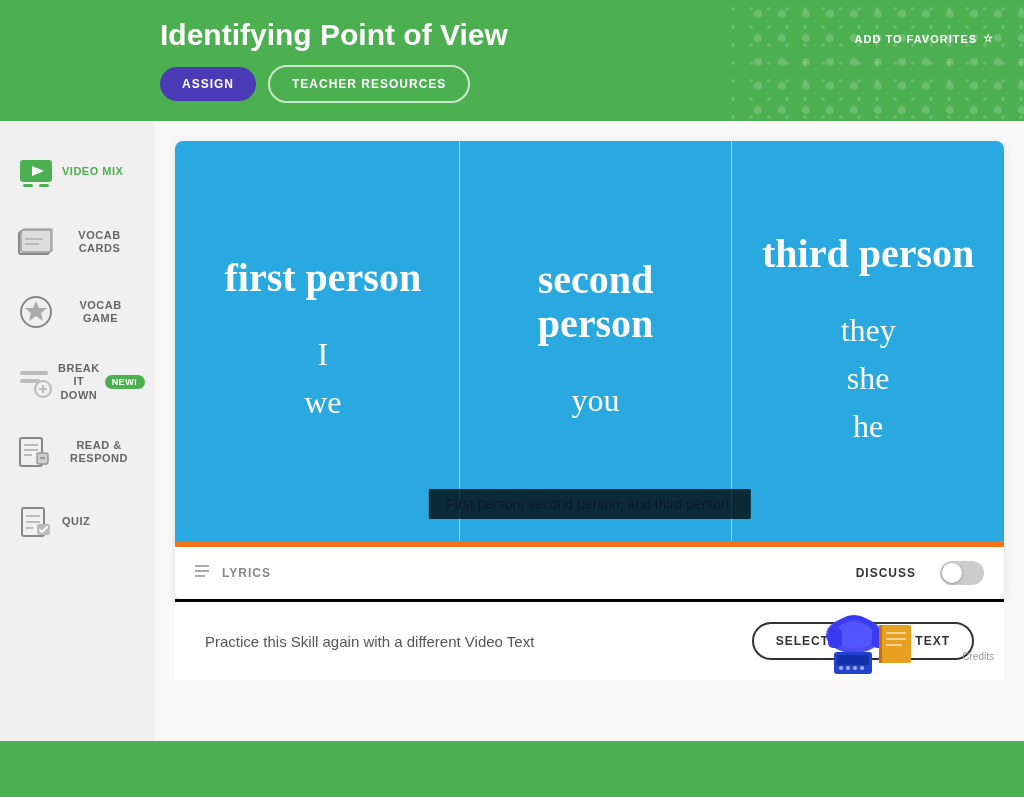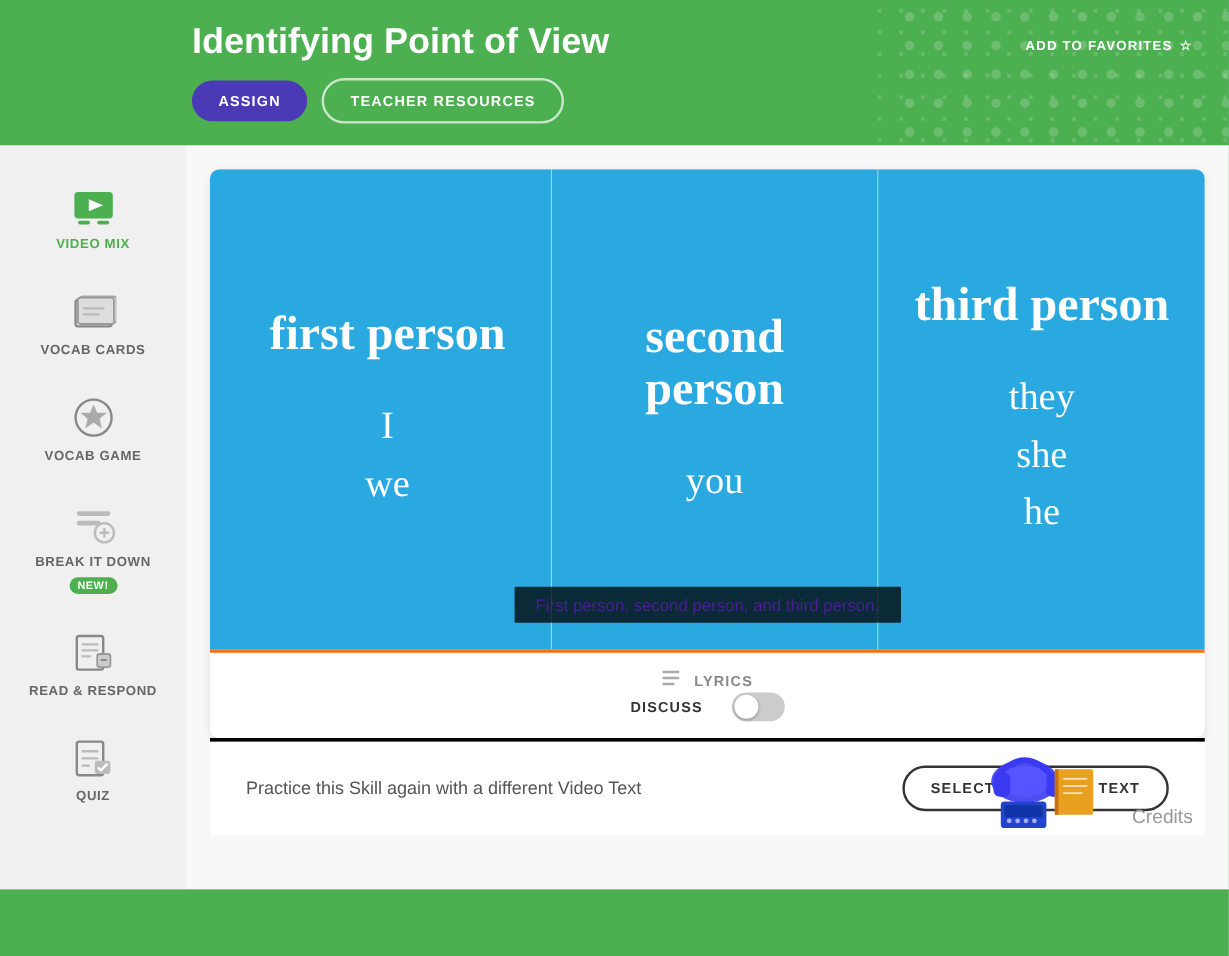--- a/index.html
+++ b/index.html
@@ -100,21 +100,21 @@
       background: #f0f0f0;
       padding: 20px 0;
       display: flex;
       flex-direction: column;
       align-items: center;
       gap: 8px;
       flex-shrink: 0;
     }
     .sidebar-item {
       display: flex;
-      flex-direction: column;
+      flex-direction: row;
       align-items: center;
       gap: 5px;
       padding: 10px 15px;
       cursor: pointer;
       width: 100%;
       text-align: center;
     }
     .sidebar-item .icon-box {
       width: 42px;
       height: 42px;
@@ -202,35 +202,34 @@
       line-height: 1.5;
     }
 
     
     .caption-bar {
       position: absolute;
       bottom: 22px;
       left: 50%;
       transform: translateX(-50%);
       background: rgba(0,0,0,0.75);
-      color: #4c1d95;
+      color: #0f172a;
       font-size: 14px;
       padding: 7px 18px;
       border-radius: 1px;
       white-space: nowrap;
     }
 
     
     .video-controls {
       display: flex;
       align-items: center;
       justify-content: space-between;
       padding: 14px 20px;
-      border-top: 3px solid #f97316;
-      flex-direction: column;
+      border-top: 6px solid #f97316;
     }
     .lyrics-btn {
       display: flex;
       align-items: center;
       gap: 7px;
       color: #888;
       font-size: 12px;
       font-weight: 700;
       letter-spacing: 1px;
       text-transform: uppercase;
@@ -296,22 +295,22 @@
     .headphones-illustration {
       position: absolute;
       right: 80px;
       bottom: 0;
       width: 110px;
       height: 80px;
     }
     .credits-link {
       position: absolute;
       right: 10px;
-      bottom: 5px;
-      font-size: 16px;
+      bottom: 18px;
+      font-size: 10px;
       color: #999;
       cursor: pointer;
     }
 
     
     .header-bg {
       position: absolute;
       right: 0;
       top: 0;
       bottom: 0;

